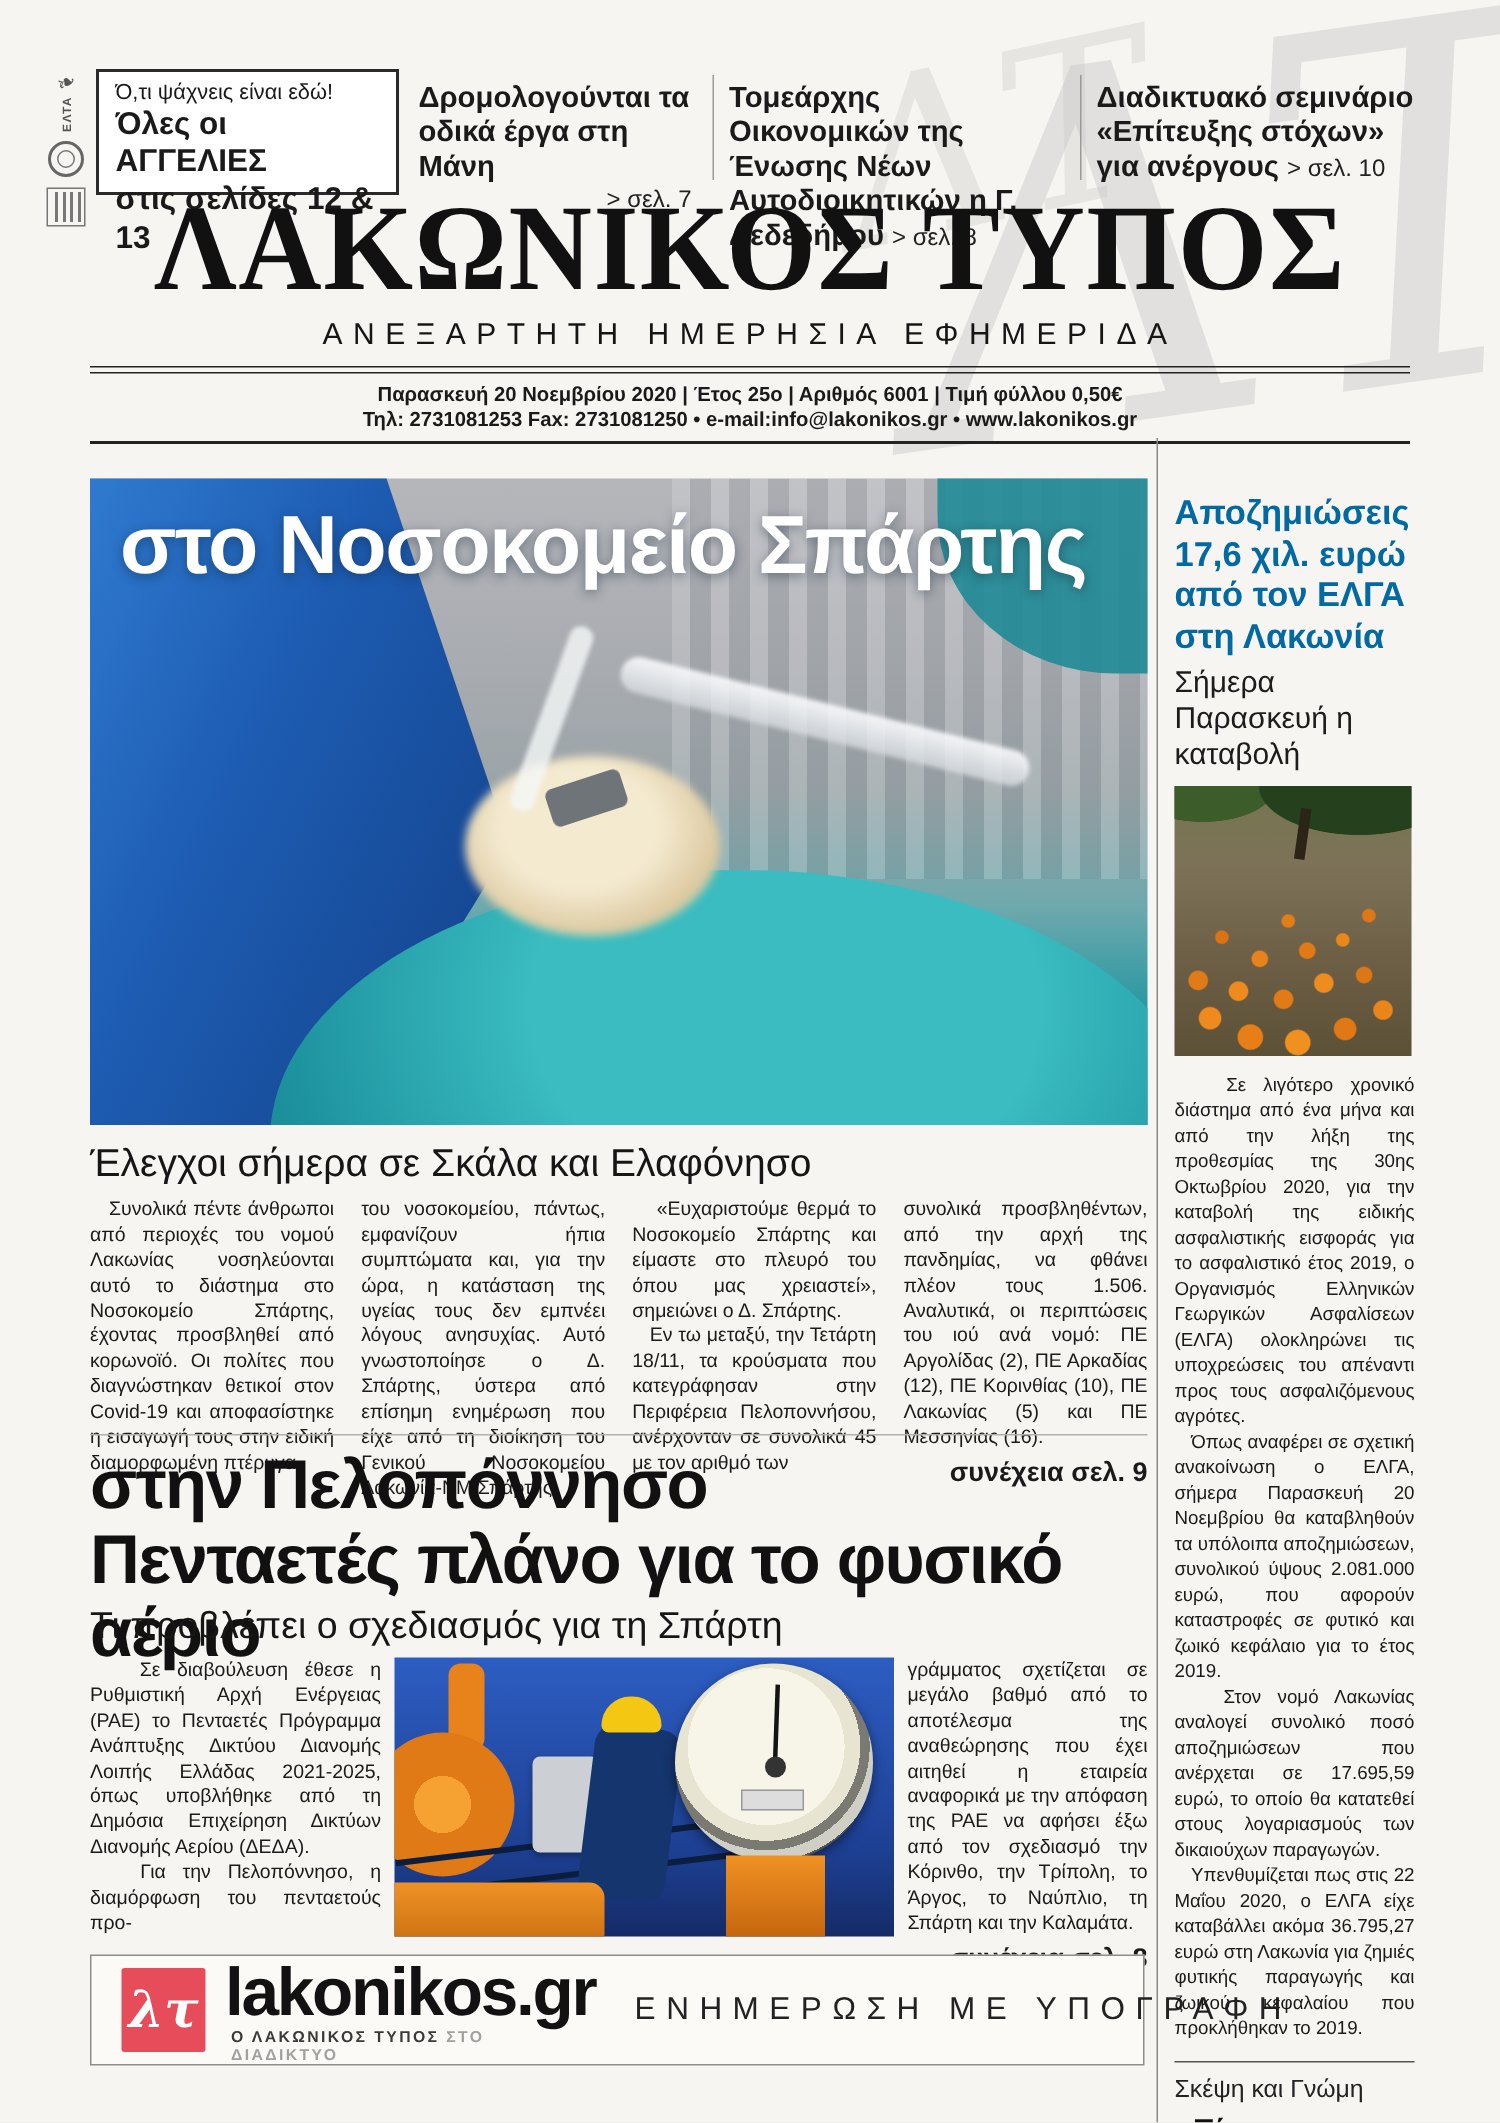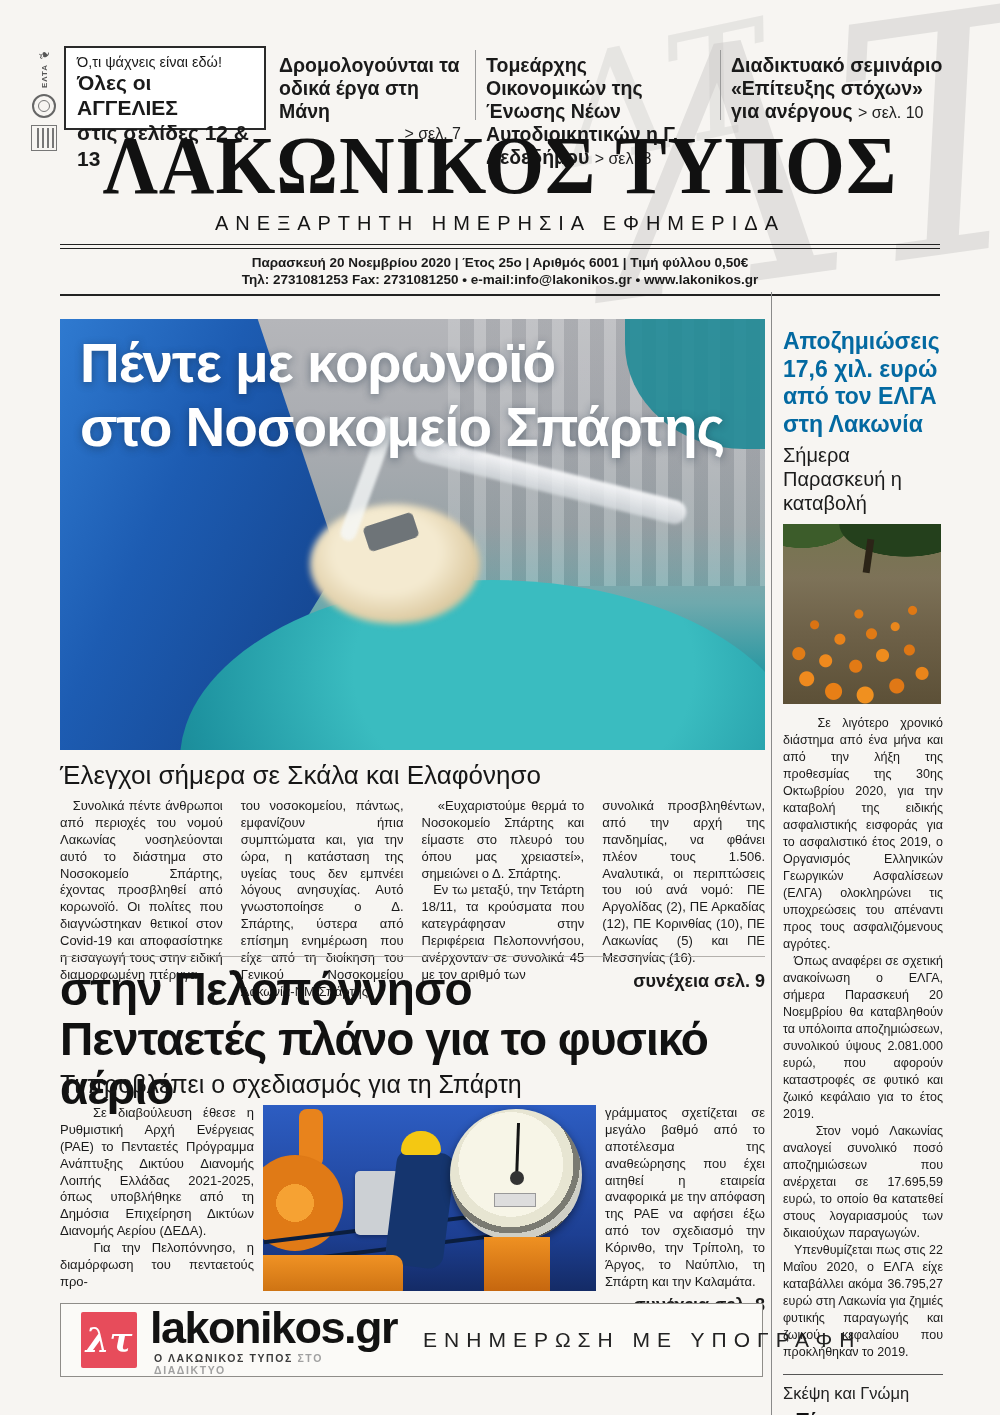--- a/index.html
+++ b/index.html
@@ -199,21 +199,20 @@
     <div class="photo">
       <div class="ph ph-blinds"></div>
       <div class="ph ph-teal-right"></div>
       <div class="ph ph-surgeon"></div>
       <div class="ph ph-drape"></div>
       <div class="ph ph-glove"></div>
       <div class="ph ph-device"></div>
       <div class="ph ph-tube"></div>
       <div class="ph ph-tube2"></div>
       <div class="headline-overlay">
-        <div>Πέντε με κορωνοϊό</div>
         <div>στο Νοσοκομείο Σπάρτης</div>
       </div>
     </div>
 
     <div class="caption">Έλεγχοι σήμερα σε Σκάλα και Ελαφόνησο</div>
 
     <div class="cols">
       <div class="col">
           <p>&nbsp;&nbsp;&nbsp;Συνολικά πέντε άνθρωποι από περιοχές του νομού Λακωνίας νοσηλεύονται αυτό το διάστημα στο Νοσοκομείο Σπάρτης, έχοντας προσβληθεί από κορωνοϊό. Οι πολίτες που διαγνώστηκαν θετικοί στον Covid-19 και αποφασίστηκε η εισαγωγή τους στην ειδική διαμορφωμένη πτέρυγα</p>
         </div>

